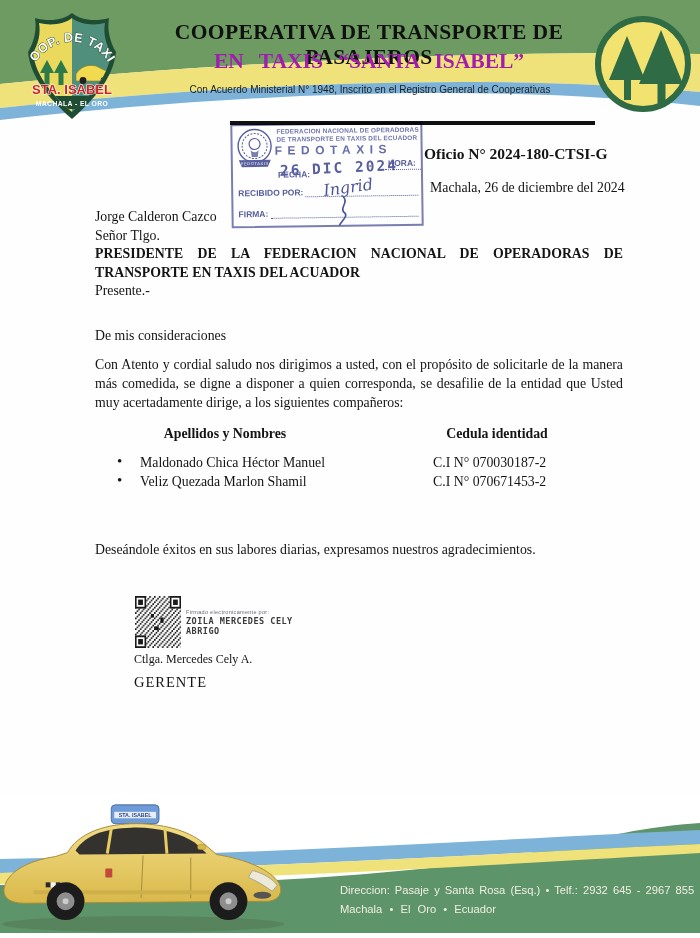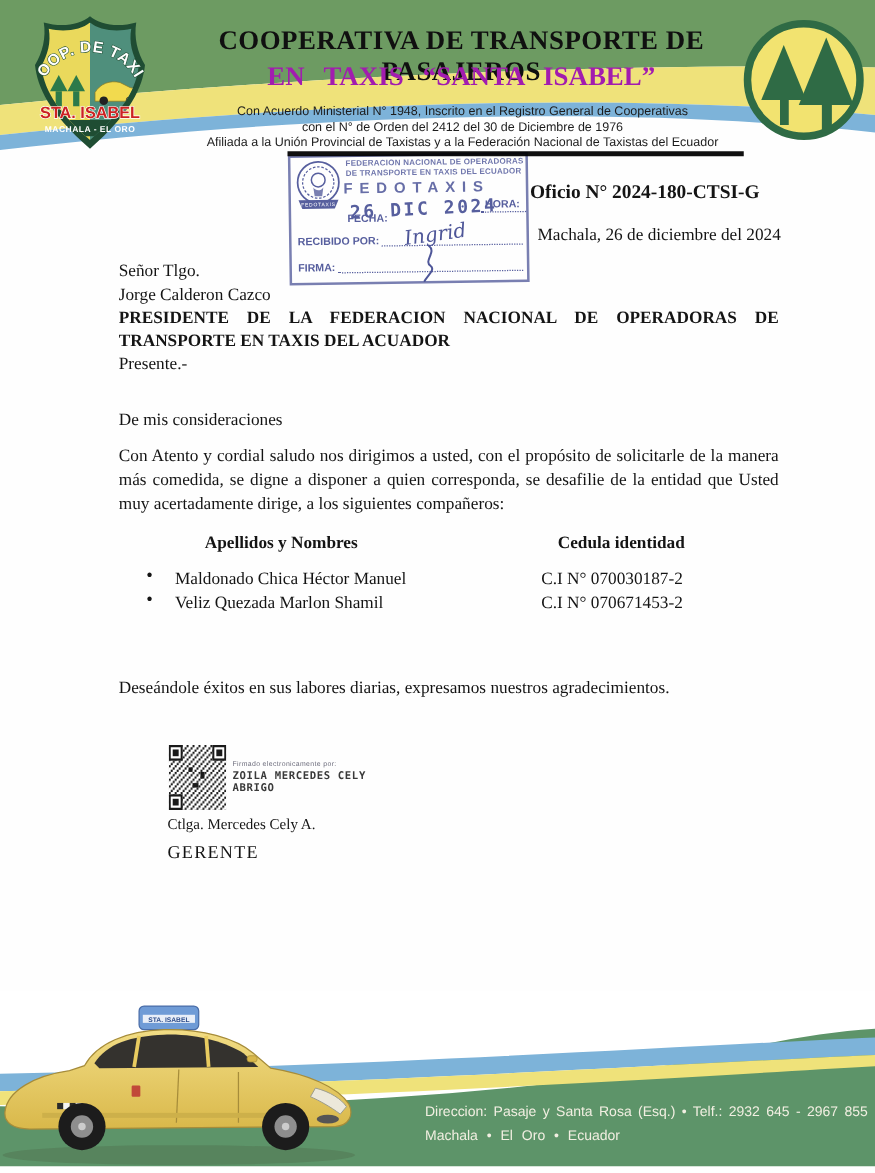--- a/index.html
+++ b/index.html
@@ -125,22 +125,20 @@
       <polygon points="34,22 16,66 52,66" fill="#2f6b45"></polygon>
       <rect x="31" y="66" width="7" height="20" fill="#2f6b45"></rect>
       <polygon points="68,16 46,70 90,70" fill="#2f6b45"></polygon>
       <rect x="64.5" y="70" width="8" height="22" fill="#2f6b45"></rect>
     </g>
   </svg>
 
   <div class="hdr-title1">COOPERATIVA DE TRANSPORTE DE PASAJEROS</div>
   <div class="hdr-title2">EN TAXIS “SANTA ISABEL”</div>
   <div class="hdr-sub s1">Con Acuerdo Ministerial N° 1948, Inscrito en el Registro General de Cooperativas</div>
-  <div class="hdr-sub s2">con el N° de Orden del 2412 del 30 de Diciembre de 1976</div>
-  <div class="hdr-sub s3">Afiliada a la Unión Provincial de Taxistas y a la Federación Nacional de Taxistas del Ecuador</div>
   <div class="hdr-rule"></div>
 
   <div class="stamp">
     <div class="stamp-border"></div>
     <svg class="stamp-emblem" width="42" height="48" viewBox="0 0 42 48">
       <circle cx="21" cy="19" r="16.5" fill="none" stroke="#575f9f" stroke-width="1.4"></circle>
       <circle cx="21" cy="19" r="12.5" fill="none" stroke="#575f9f" stroke-width="1" stroke-dasharray="2,1.4"></circle>
       <circle cx="21" cy="17" r="5.5" fill="none" stroke="#575f9f" stroke-width="1.2"></circle>
       <path d="M17,23 C19,26 23,26 25,23 L24,30 L18,30 Z" fill="#575f9f" opacity="0.8"></path>
       <polygon points="5,33 37,33 34,40 8,40" fill="#575f9f"></polygon>
@@ -166,22 +164,22 @@
     <div class="stamp-hand">Ingrid</div>
     <svg class="stamp-squiggle" width="26" height="32" viewBox="0 0 26 32">
       <path d="M14,2 C20,7 9,14 15,18 C19,21 12,26 10,30" fill="none" stroke="#4e5699" stroke-width="1.6" stroke-linecap="round"></path>
     </svg>
   </div>
 
   <div class="oficio">Oficio N° 2024-180-CTSI-G</div>
   <div class="city-date">Machala, 26 de diciembre del 2024</div>
 
   <div class="recipient">
+    <div>Jorge Calderon Cazco</div>
     <div>Señor Tlgo.</div>
-    <div>Jorge Calderon Cazco</div>
     <div class="bold-just">PRESIDENTE DE LA FEDERACION NACIONAL DE OPERADORAS DE</div>
     <div class="bold">TRANSPORTE EN TAXIS DEL ACUADOR</div>
     <div>Presente.-</div>
   </div>
 
   <div class="salutation">De mis consideraciones</div>
   <div class="paragraph">Con Atento y cordial saludo nos dirigimos a usted, con el propósito de solicitarle de la manera más comedida, se digne a disponer a quien corresponda, se desafilie de la entidad que Usted muy acertadamente dirige, a los siguientes compañeros:</div>
 
   <div class="th c2">Cedula identidad</div>
   <div class="th c1">Apellidos y Nombres</div>

